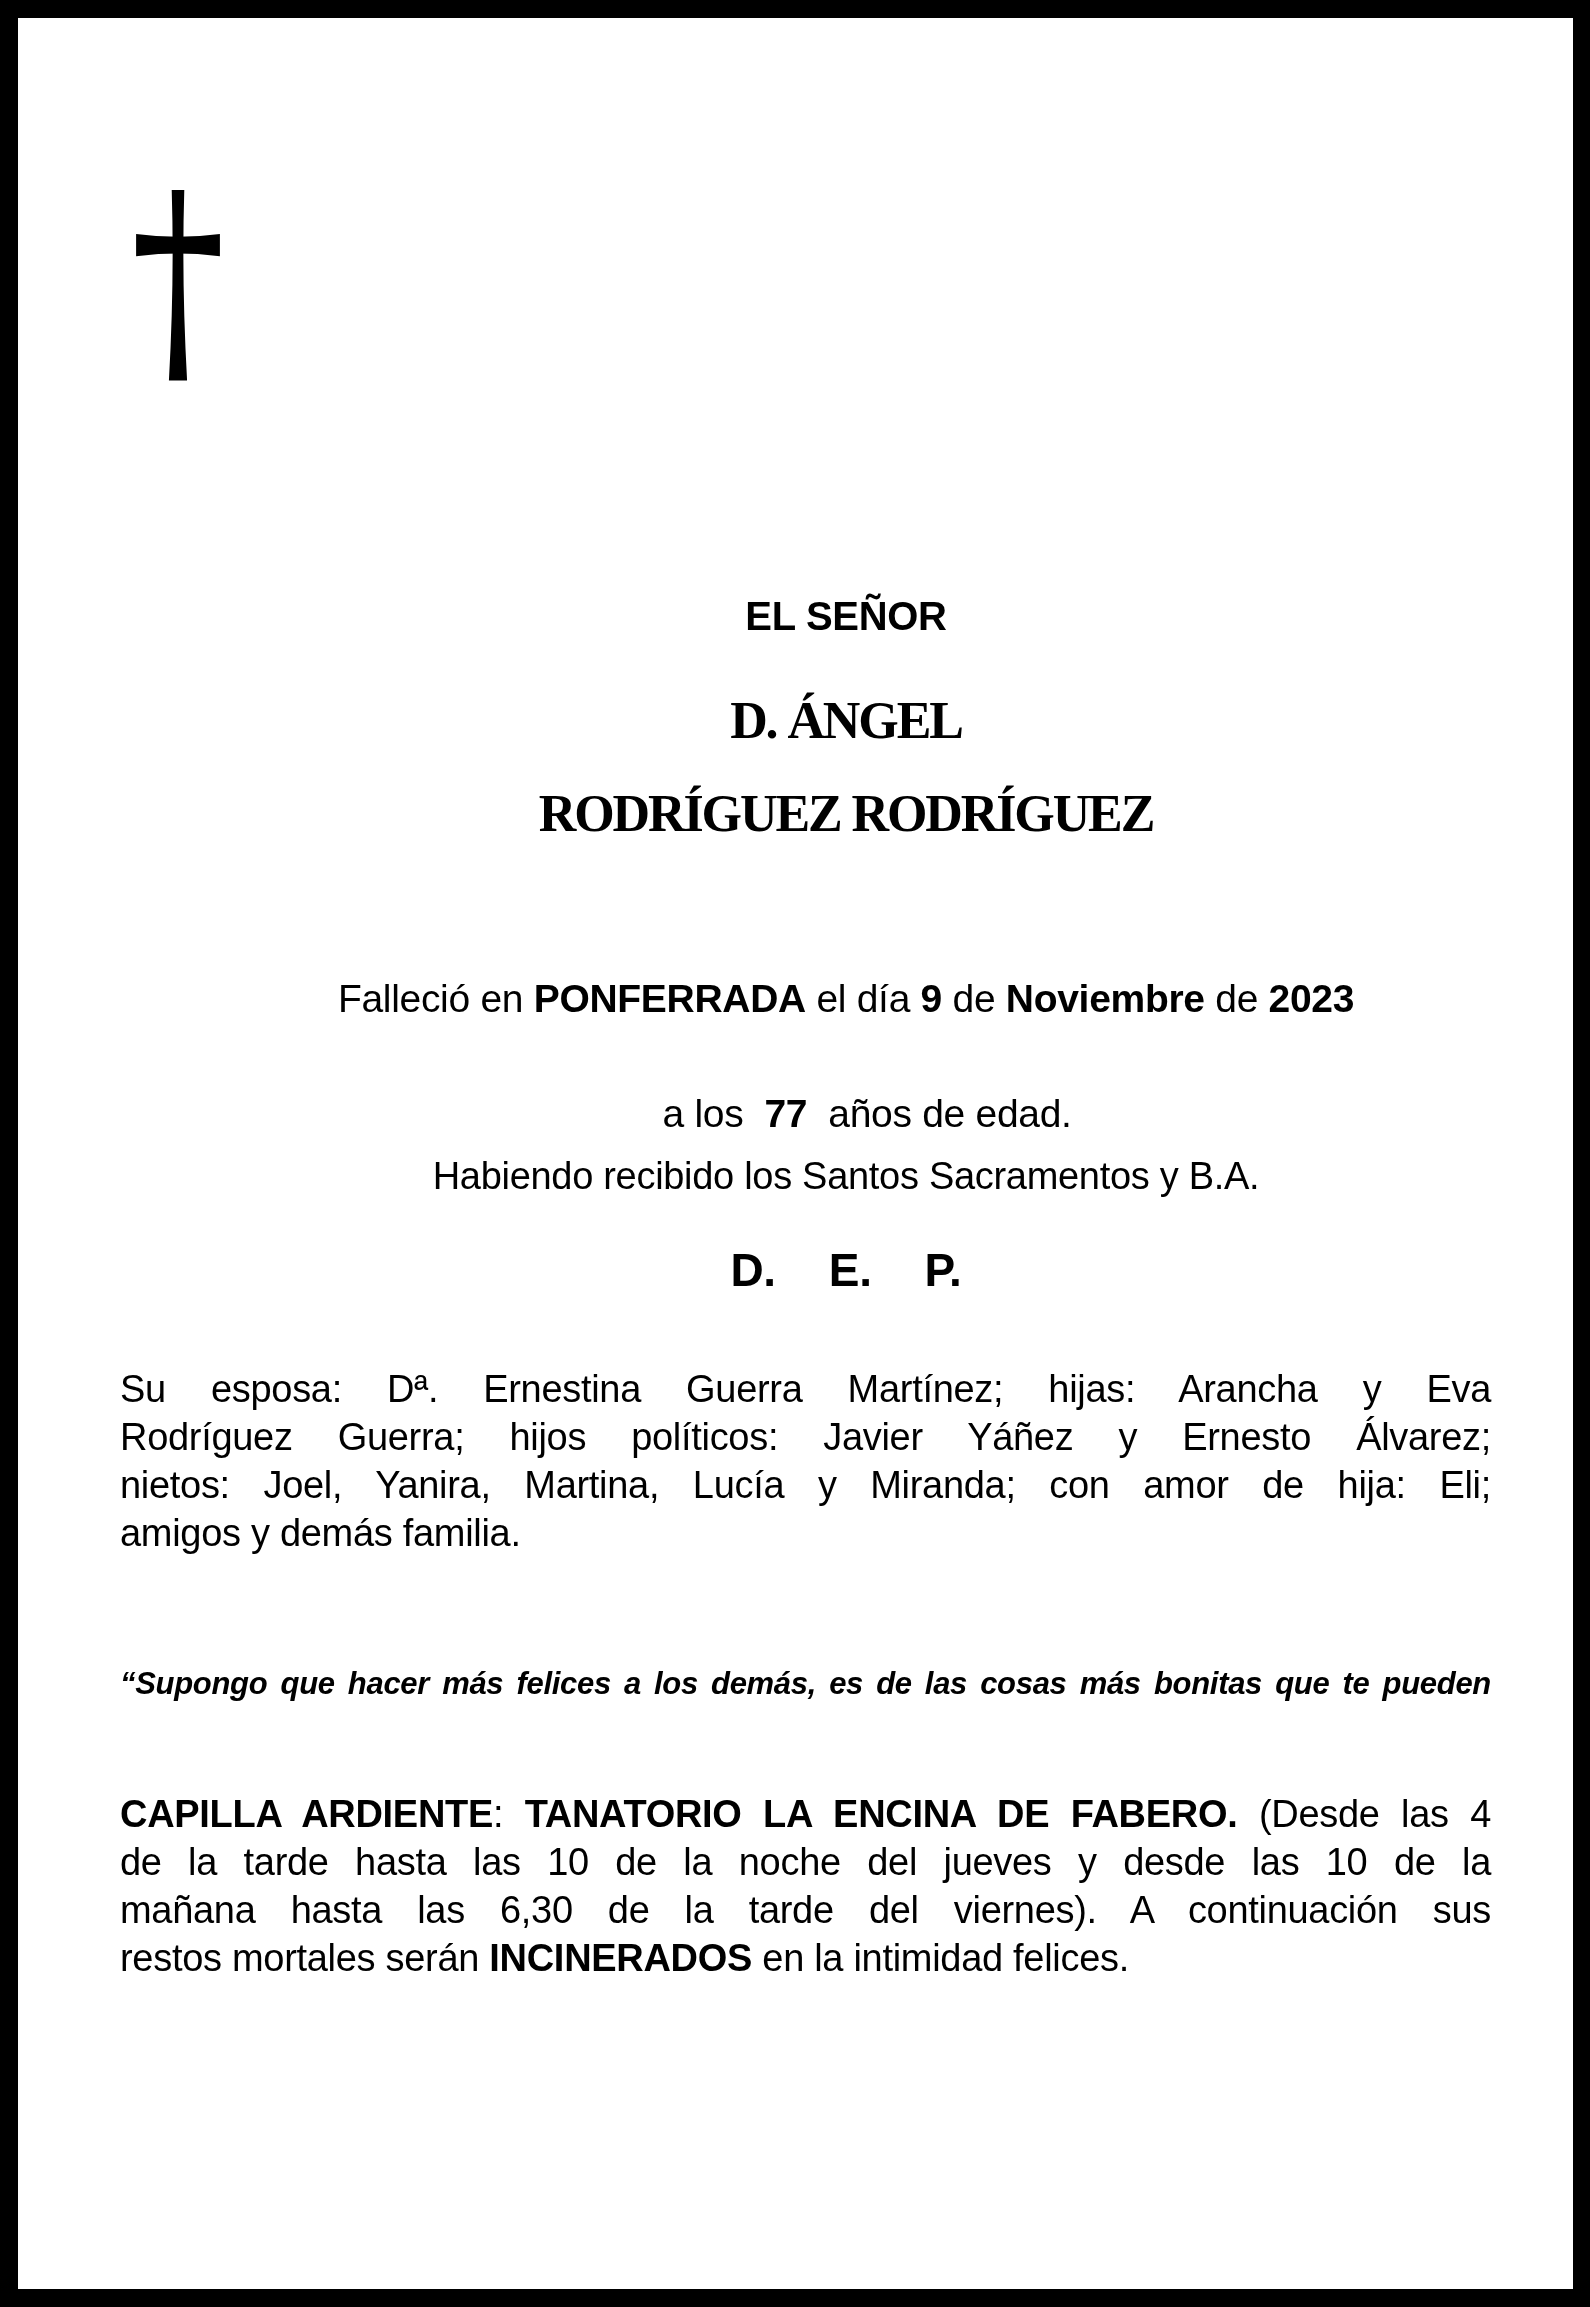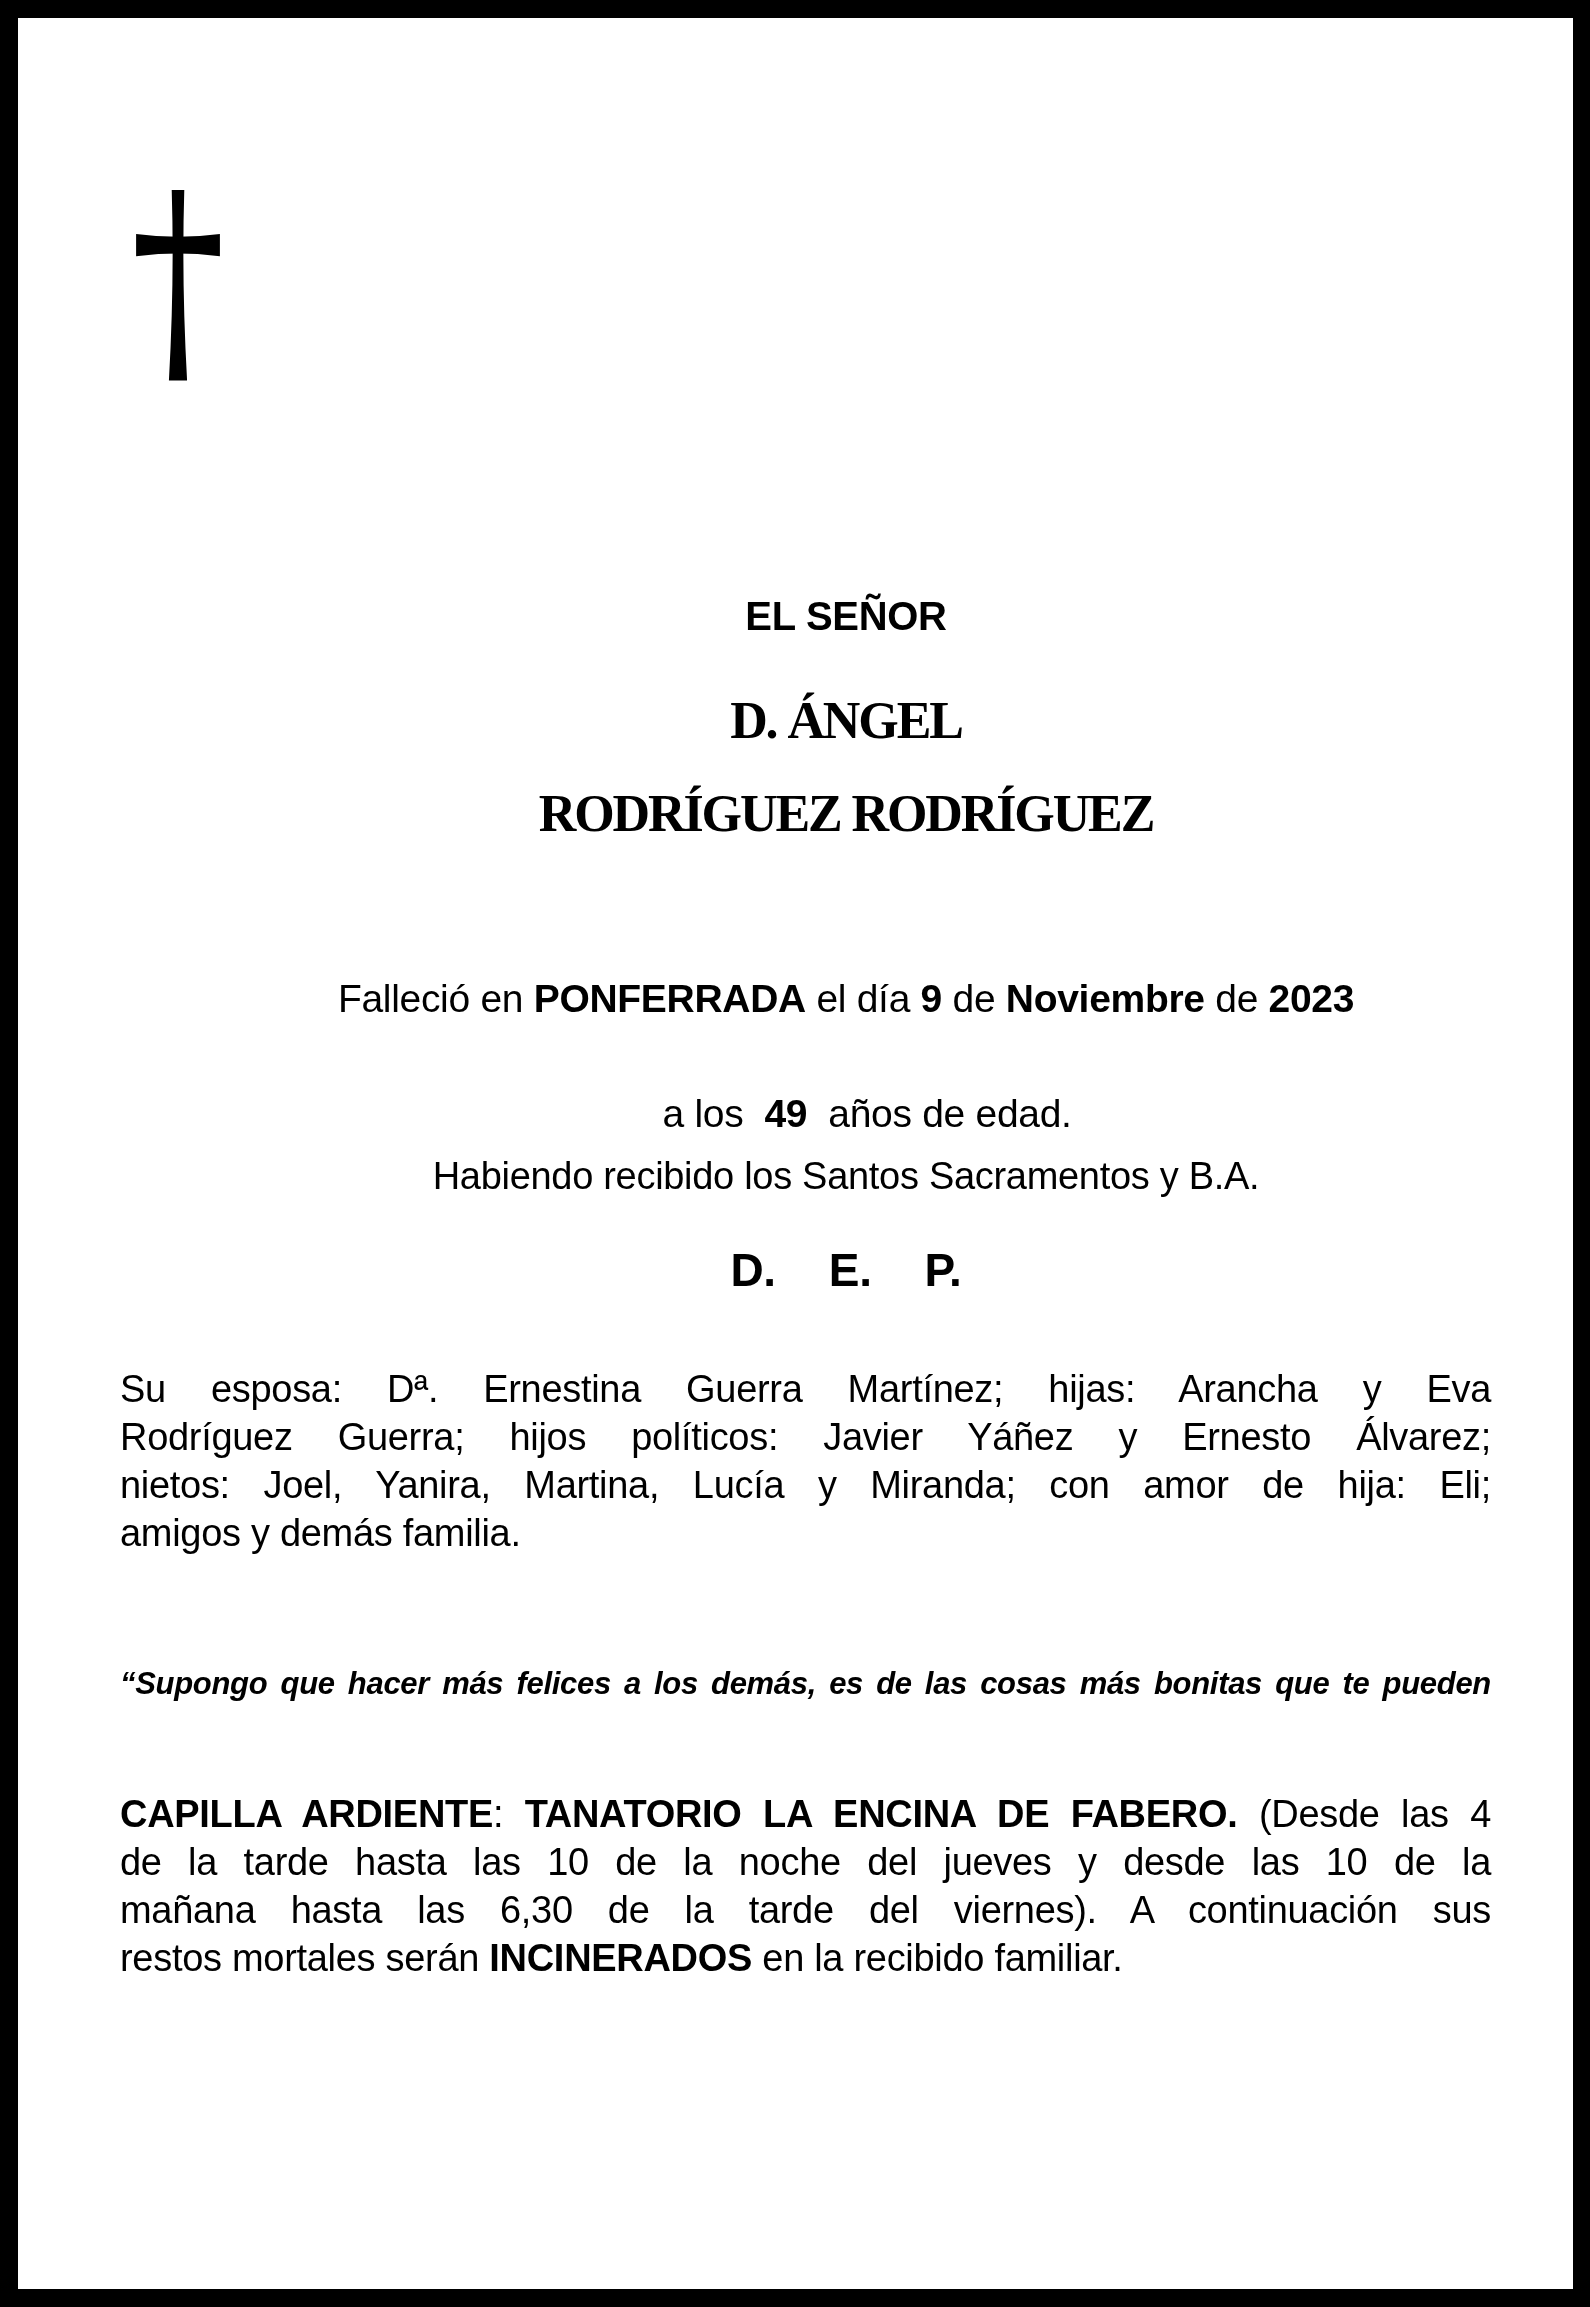--- a/index.html
+++ b/index.html
@@ -64,21 +64,21 @@
   <div class="abs center-col honorific" style="top:556px">EL SEÑOR</div>
 
   <div class="abs center-col title-line" style="top:655px">D. ÁNGEL</div>
   <div class="abs center-col title-line" style="top:748px">RODRÍGUEZ RODRÍGUEZ</div>
 
   <div class="abs center-col meta-line" style="top:939px">
     <span>Falleció en </span><span class="b">PONFERRADA</span><span> el día </span><span class="b">9</span><span> de </span><span class="b">Noviembre</span><span> de </span><span class="b">2023</span>
   </div>
 
   <div class="abs center-col meta-line keep-sp" style="top:1015px">
-    <span>a los  </span><span class="b">49</span><span>  años de edad.</span>
+    <span>a los  </span><span class="b">77</span><span>  años de edad.</span>
   </div>
 
   <div class="abs center-col sacraments" style="top:1117px">Habiendo recibido los Santos Sacramentos y B.A.</div>
 
   <div class="abs center-col dep keep-sp" style="top:1207px">D.  E.  P.</div>
 
   <div class="abs left-col body-par" style="top:1325px">
     <div class="jline">Su esposa: Dª. Ernestina Guerra Martínez; hijas: Arancha y Eva</div>
     <div class="jline">Rodríguez Guerra; hijos políticos: Javier Yáñez y Ernesto Álvarez;</div>
     <div class="jline">nietos: Joel, Yanira, Martina, Lucía y Miranda; con amor de hija: Eli;</div>
@@ -89,19 +89,19 @@
     <div class="jline">“Supongo que hacer más felices a los demás, es de las cosas más bonitas que te pueden</div>
   </div>
 
   <div class="abs left-col body-par" style="top:1750px">
     <div class="jline">
       <span class="b">CAPILLA ARDIENTE</span><span>:</span><span class="b"> TANATORIO LA ENCINA DE FABERO.</span><span> (Desde las 4</span>
     </div>
     <div class="jline">de la tarde hasta las 10 de la noche del jueves y desde las 10 de la</div>
     <div class="jline">mañana hasta las 6,30 de la tarde del viernes). A continuación sus</div>
     <div class="lline">
-      <span>restos mortales serán </span><span class="b">INCINERADOS</span><span> en la recibido familiar.</span>
+      <span>restos mortales serán </span><span class="b">INCINERADOS</span><span> en la intimidad felices.</span>
     </div>
   </div>
 
 
 </div>
 
 
 </body></html>

